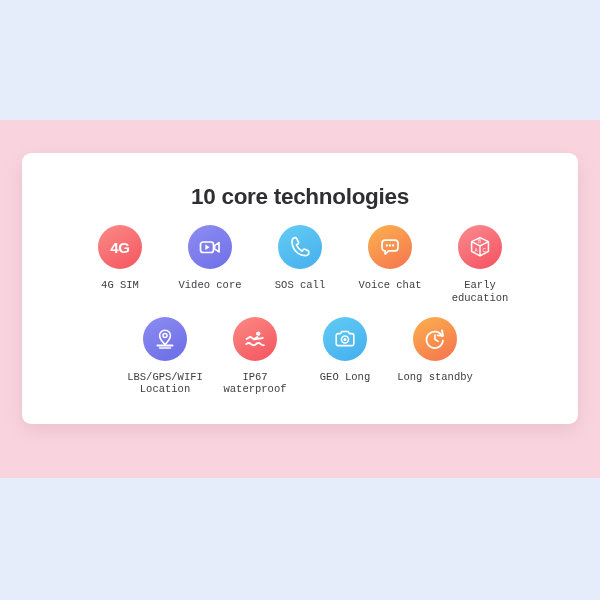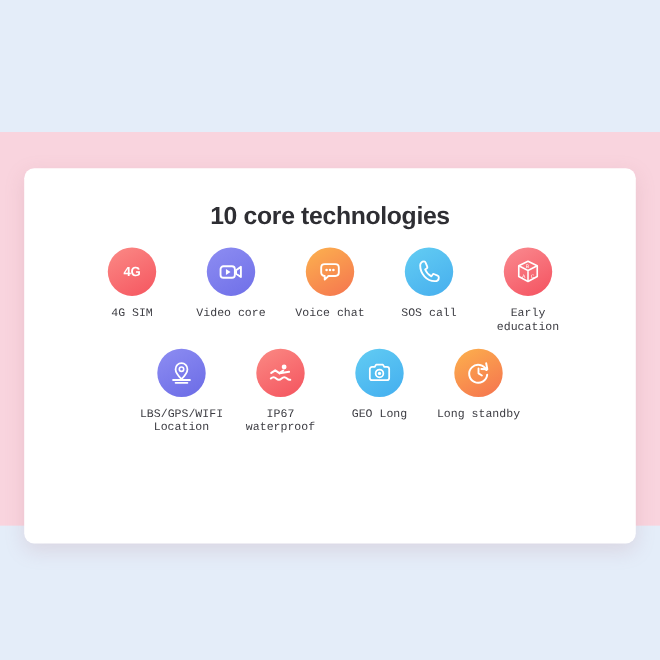--- a/index.html
+++ b/index.html
@@ -42,21 +42,21 @@
     height: 122px;
     background: #e4edf9;
   }
 
   
   .card {
     position: absolute;
     left: 22px;
     top: 153px;
     width: 556px;
-    height: 341px;
+    height: 271px;
     background: #ffffff;
     border-radius: 9px;
     box-shadow: 0 6px 18px rgba(170, 110, 130, 0.18);
   }
 
   .card-title {
     text-align: center;
     font-size: 22.5px;
     font-weight: bold;
     color: #2e2e33;
@@ -86,21 +86,21 @@
     border-radius: 50%;
     display: flex;
     align-items: center;
     justify-content: center;
     position: relative;
   }
   .icon-circle svg { display: block; }
 
   .icon-text-4g {
     color: #ffffff;
-    font-size: 12px;
+    font-size: 15px;
     font-weight: bold;
     letter-spacing: -0.2px;
     line-height: 1;
     text-align: right;
   }
 
   .tech-label {
     margin-top: 10px;
     font-size: 10.5px;
     color: #3c3c42;
@@ -149,38 +149,38 @@
           <svg width="26" height="26" viewBox="0 0 26 26" fill="none">
             <rect x="3.5" y="8" width="13" height="10.5" rx="2.6" stroke="#fff" stroke-width="1.7"></rect>
             <path d="M17.6 11.6 L22 8.6 V17.9 L17.6 14.9 Z" stroke="#fff" stroke-width="1.7" stroke-linejoin="round" fill="none"></path>
             <path d="M8.4 10.6 L12.6 13.25 L8.4 15.9 Z" fill="#fff"></path>
           </svg>
         </div>
         <div class="tech-label">Video core</div>
       </div>
 
       <div class="tech-item">
+        <div class="icon-circle g-blue">
+          <svg width="26" height="26" viewBox="0 0 26 26" fill="none">
+            <path d="M8.6 3.6 C6.4 3.6 5.0 5.2 5.0 7.4 C5.0 14.6 10.8 21.6 18.2 21.6 C20.3 21.6 21.9 20.2 21.9 18.2 C21.9 17.4 21.5 16.9 20.8 16.6 L17.9 15.3 C17.2 15.0 16.6 15.2 16.2 15.8 L15.2 17.2 C12.9 16.0 10.5 13.4 9.5 11.0 L10.9 10.0 C11.5 9.6 11.7 9.0 11.4 8.3 L10.1 5.3 C9.8 4.6 9.3 3.6 8.6 3.6 Z" stroke="#fff" stroke-width="1.7" stroke-linejoin="round" fill="none"></path>
+          </svg>
+        </div>
+        <div class="tech-label">SOS call</div>
+      </div>
+
+      <div class="tech-item">
         <div class="icon-circle g-orange">
           <svg width="26" height="26" viewBox="0 0 26 26" fill="none">
             <path d="M5 9.2 C5 7.4 6.4 6.1 8.2 6.1 H17.8 C19.6 6.1 21 7.4 21 9.2 V13.8 C21 15.6 19.6 16.9 17.8 16.9 H11.6 L8.2 20.2 V16.9 H8.2 C6.4 16.9 5 15.6 5 13.8 Z" stroke="#fff" stroke-width="1.7" stroke-linejoin="round" fill="none"></path>
             <circle cx="9.9" cy="11.5" r="1.15" fill="#fff"></circle>
             <circle cx="13" cy="11.5" r="1.15" fill="#fff"></circle>
             <circle cx="16.1" cy="11.5" r="1.15" fill="#fff"></circle>
           </svg>
         </div>
         <div class="tech-label">Voice chat</div>
-      </div>
-
-      <div class="tech-item">
-        <div class="icon-circle g-blue">
-          <svg width="26" height="26" viewBox="0 0 26 26" fill="none">
-            <path d="M8.6 3.6 C6.4 3.6 5.0 5.2 5.0 7.4 C5.0 14.6 10.8 21.6 18.2 21.6 C20.3 21.6 21.9 20.2 21.9 18.2 C21.9 17.4 21.5 16.9 20.8 16.6 L17.9 15.3 C17.2 15.0 16.6 15.2 16.2 15.8 L15.2 17.2 C12.9 16.0 10.5 13.4 9.5 11.0 L10.9 10.0 C11.5 9.6 11.7 9.0 11.4 8.3 L10.1 5.3 C9.8 4.6 9.3 3.6 8.6 3.6 Z" stroke="#fff" stroke-width="1.7" stroke-linejoin="round" fill="none"></path>
-          </svg>
-        </div>
-        <div class="tech-label">SOS call</div>
       </div>
 
       <div class="tech-item">
         <div class="icon-circle g-pinkred">
           <svg width="26" height="26" viewBox="0 0 26 26" fill="none">
             <path d="M13 3.6 L21.4 7.6 V17.4 L13 21.9 L4.6 17.4 V7.6 Z" stroke="#fff" stroke-width="1.5" stroke-linejoin="round" fill="none"></path>
             <path d="M4.6 7.6 L13 11.9 L21.4 7.6 M13 11.9 V21.9" stroke="#fff" stroke-width="1.4" stroke-linejoin="round"></path>
             <text x="12.6" y="9.3" font-family="Liberation Sans, sans-serif" font-size="4.6" fill="#fff" text-anchor="middle">B</text>
             <text x="9.0" y="18.4" font-family="Liberation Sans, sans-serif" font-size="4.6" fill="#fff" text-anchor="middle">A</text>
             <text x="17.2" y="18.3" font-family="Liberation Sans, sans-serif" font-size="4.6" fill="#fff" text-anchor="middle">C</text>

